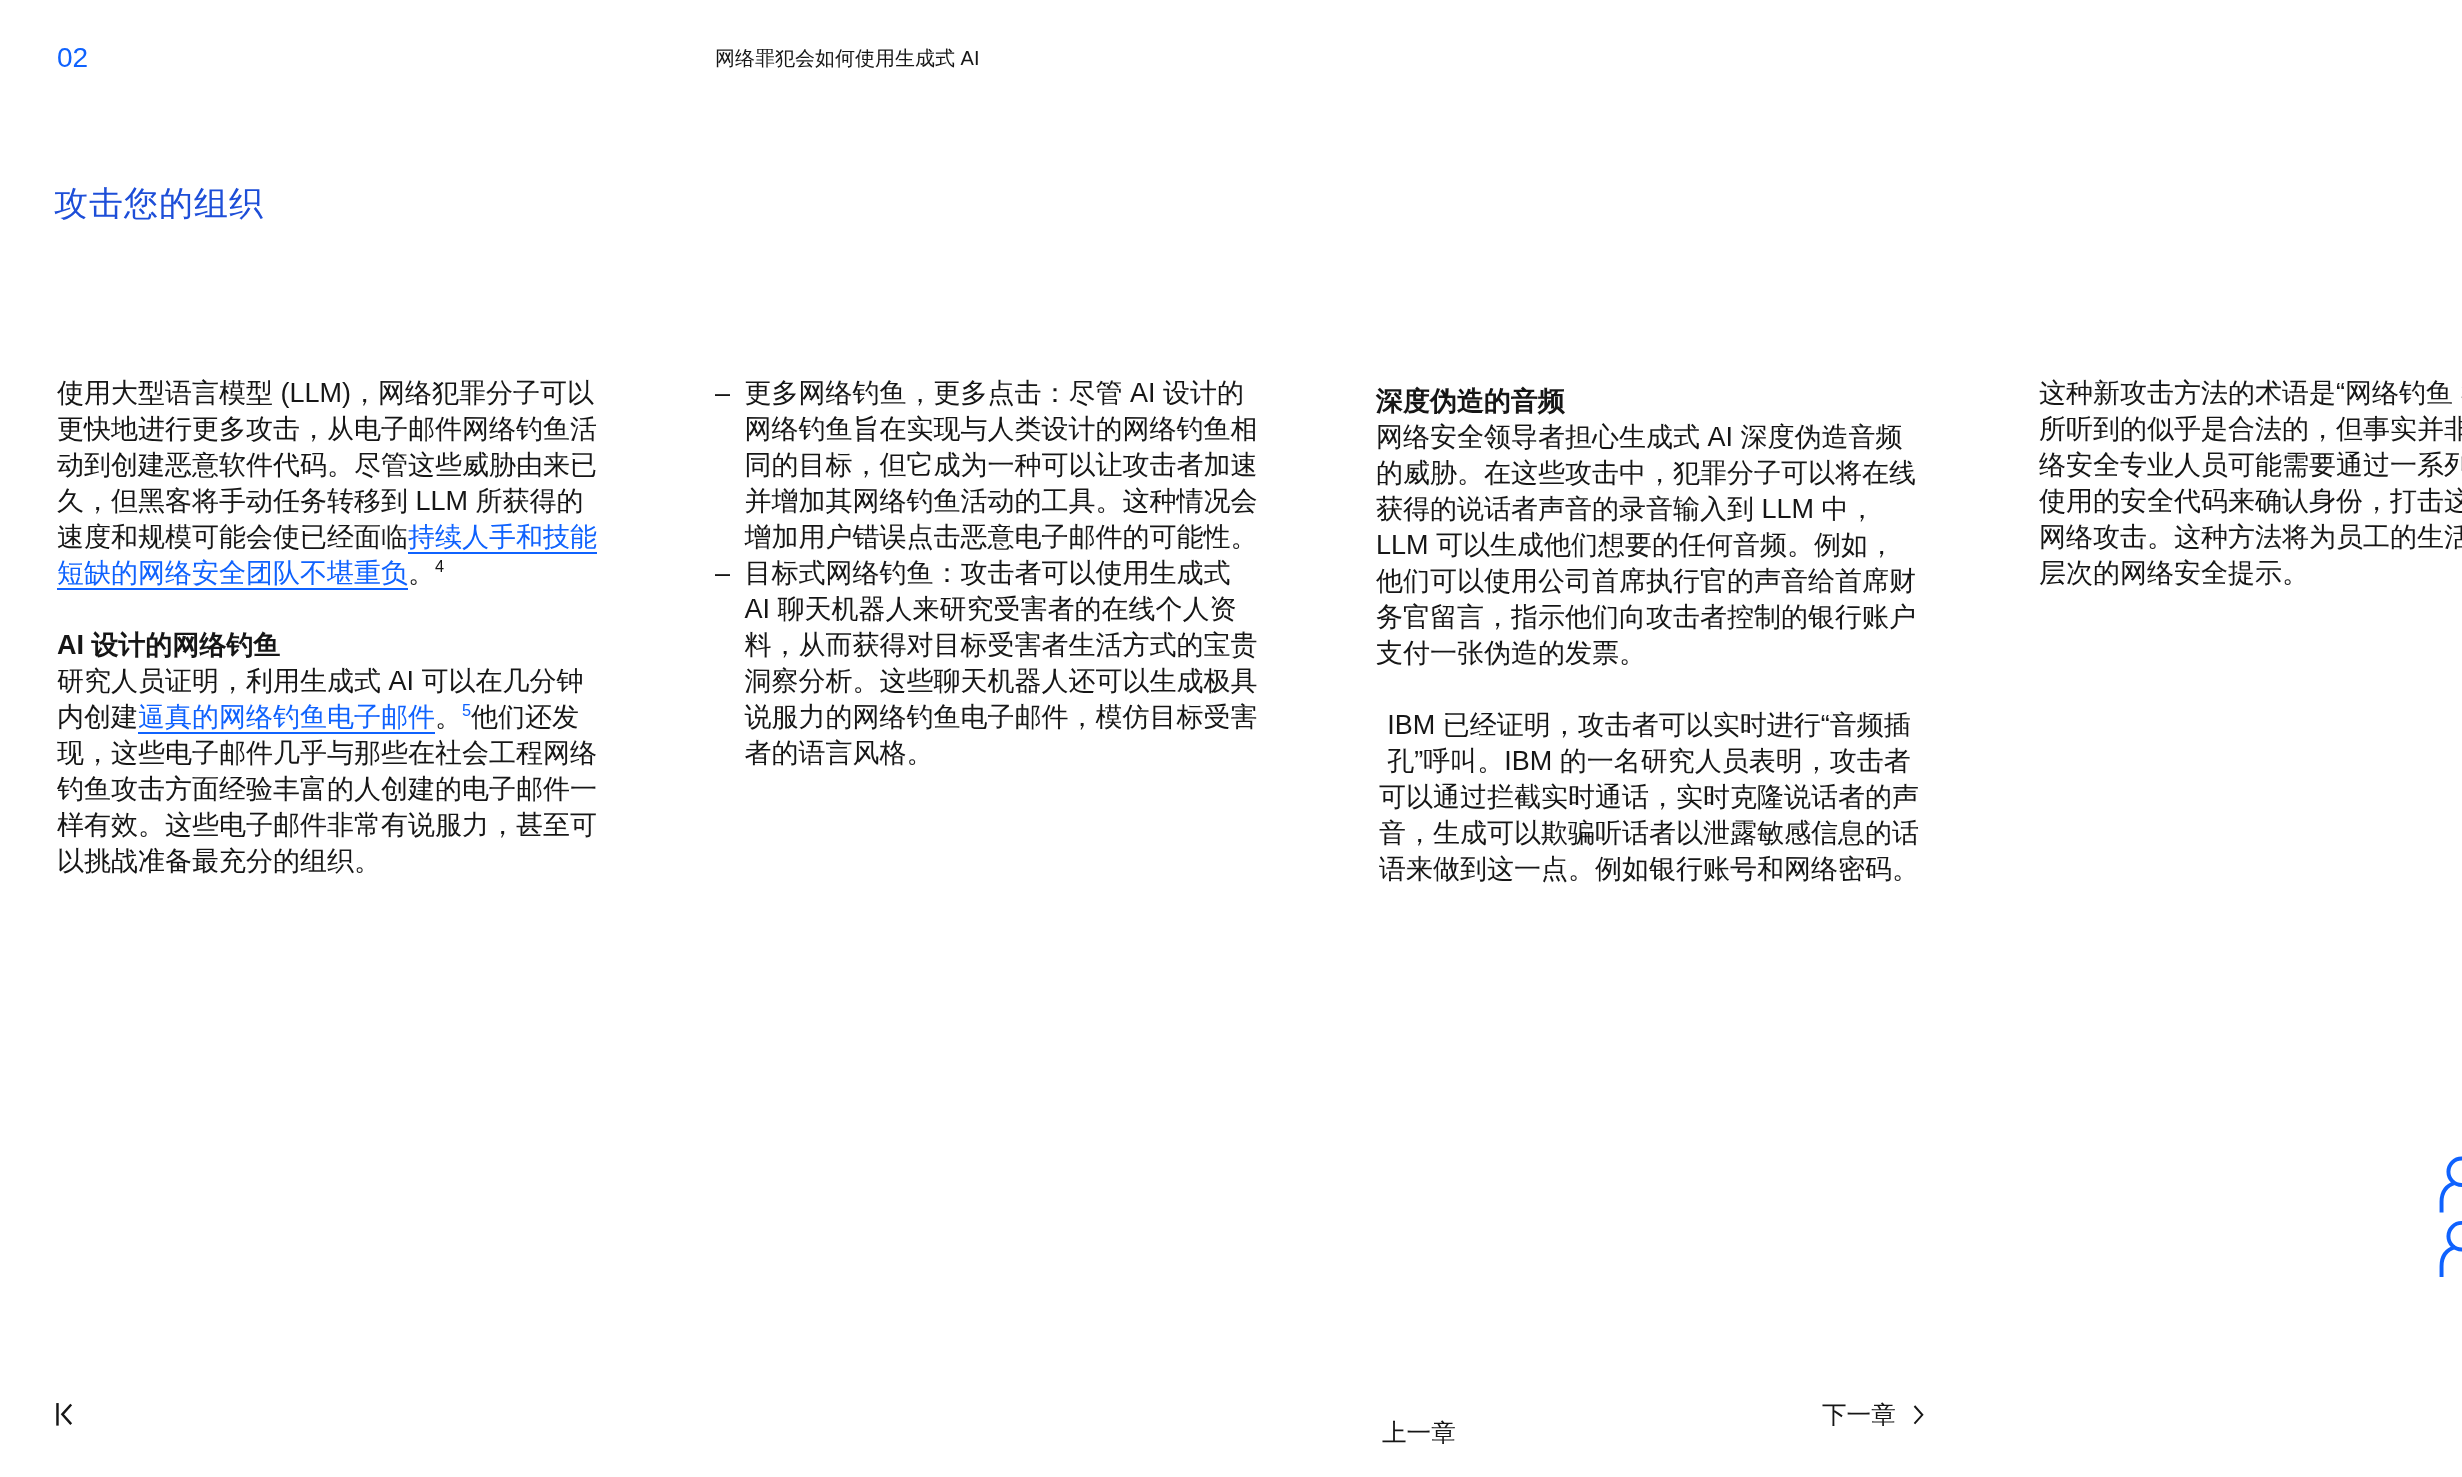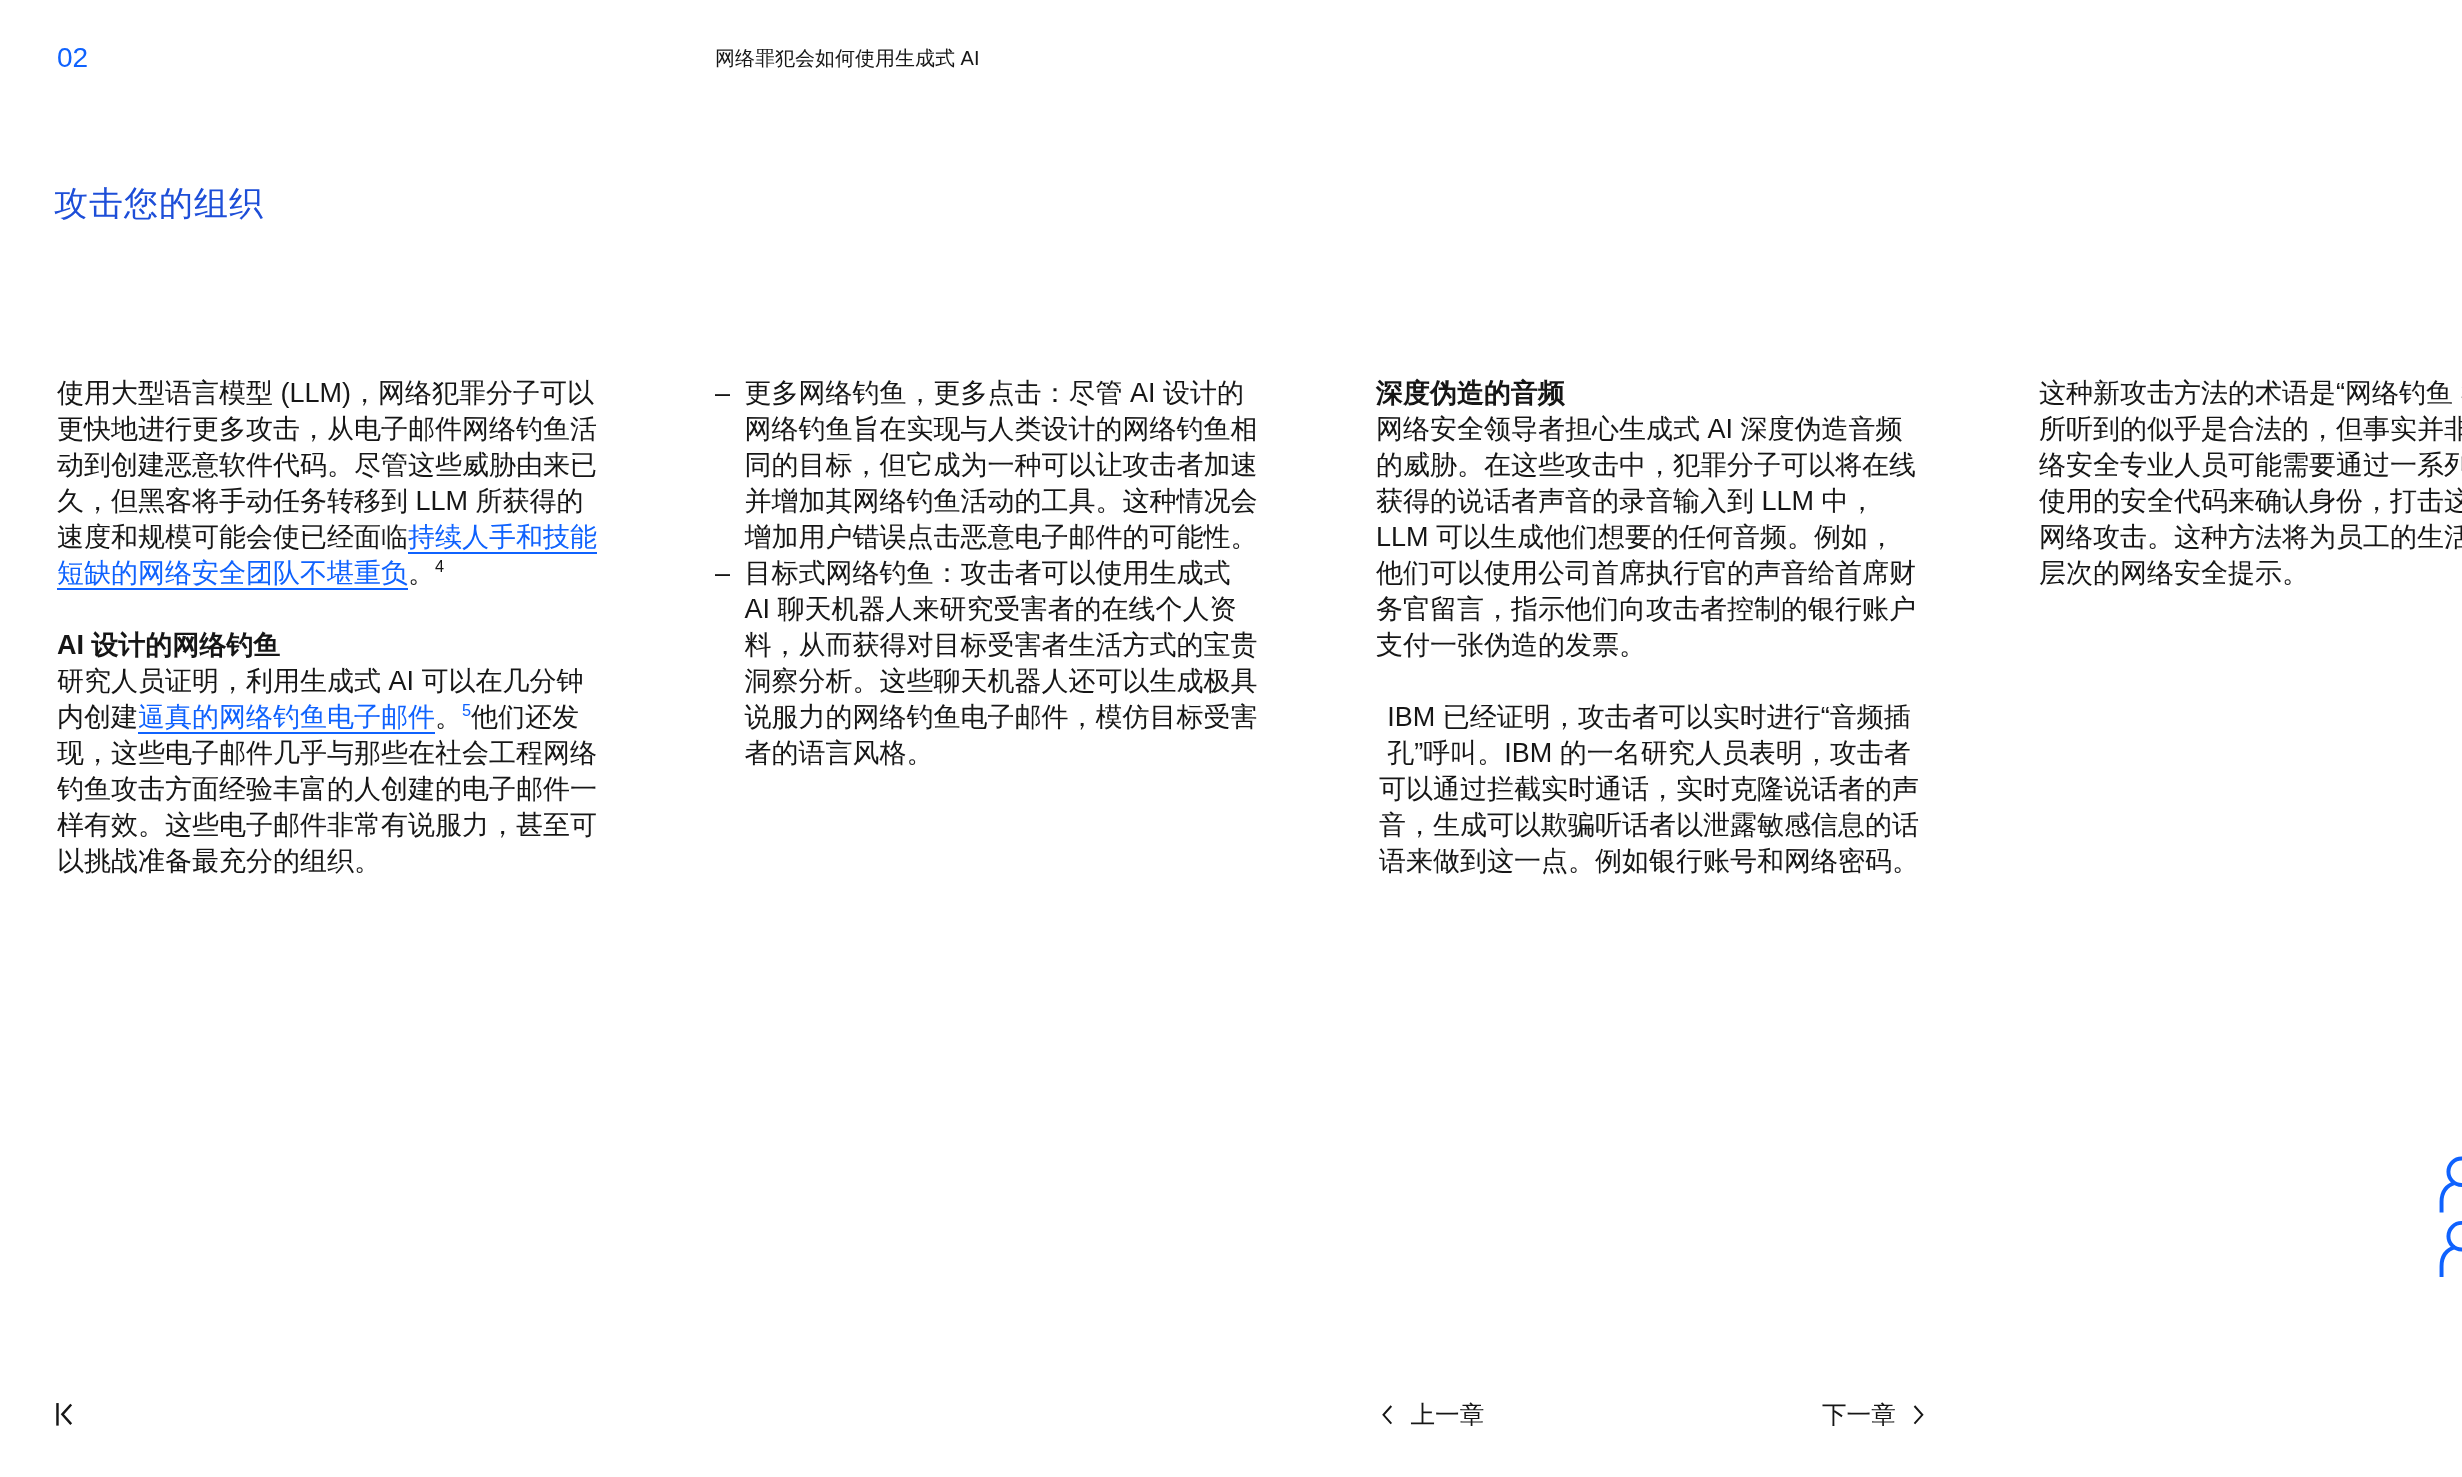--- a/index.html
+++ b/index.html
@@ -27,21 +27,21 @@
     letter-spacing:1px;
   }
   
   .col{
     position:absolute;top:375px;width:546px;
     font-size:27px;line-height:36px;font-weight:400;color:#161616;
     text-align:left;
   }
   .col p{margin:0;}
   .col .h2{font-weight:700;margin:36px 0 0 0;}
-  .col .h2.first{margin-top:0;}
+  .col .h2.first{margin-top:8px;}
   .col p.gap{margin-top:36px;text-align:center;}
   .col-1{left:57px;}
   .col-2{left:715px;}
   .col-3{left:1376px;}
   .col-4{left:2039px;}
   .bullet{display:flex;margin:0;}
   .bullet .dash{flex:none;width:29.5px;}
   .bullet .btxt{flex:1;}
   .lead{font-weight:400;}
   a.doclink{
@@ -57,21 +57,21 @@
   .people-icon{position:absolute;left:2439px;top:1156px;width:131px;height:121px;}
   
   .footer-first{
     position:absolute;left:56px;top:1403px;width:16.7px;height:22.7px;cursor:pointer;
   }
   .footer-nav{
     position:absolute;top:1402px;height:25.6px;
     display:flex;align-items:center;gap:17.7px;
     font-size:24.6px;line-height:25.6px;color:#161616;cursor:pointer;
   }
-  .footer-prev{left:1382px;}
+  .footer-prev{left:1382px;flex-direction:column;}
   .footer-next{left:1822px;}
   .chev{display:block;}
 </style>
 </head>
 <body>
 
 <div class="page">
 
   <div class="section-number">02</div>
   <div class="running-header">网络罪犯会如何使用生成式 AI</div>

